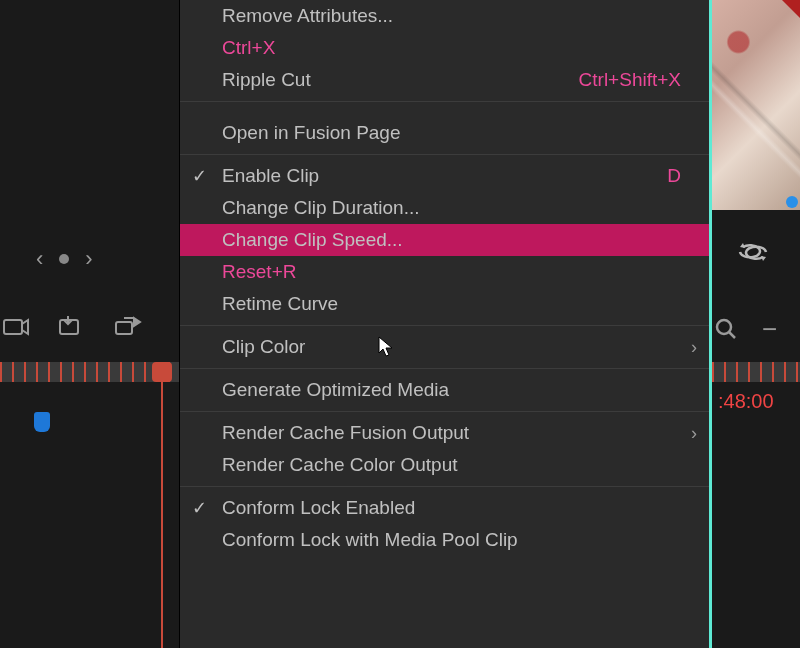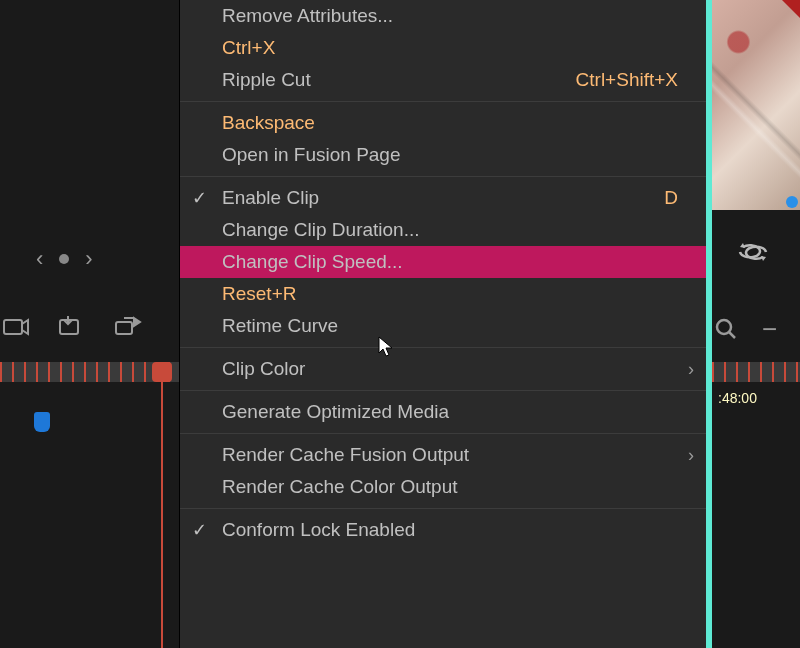--- a/index.html
+++ b/index.html
@@ -151,49 +151,49 @@
     align-items: center;
     gap: 24px;
     color: #9a9a9a;
   }
   .search-icon { width: 24px; height: 24px; }
   .minus { font-size: 26px; line-height: 1; }
   .timecode {
     position: absolute;
     top: 390px;
     left: 718px;
-    color: #fef9c3;
-    font-size: 14px;
+    color: #ef4444;
+    font-size: 20px;
   }
 
   
   .context-menu {
     position: absolute;
     top: 0;
     left: 179px;
     width: 533px;
     height: 648px;
     background: #2a2a2a;
     border-left: 1px solid #000;
-    border-right: 6px solid #5eead4;
+    border-right: 3px solid #5eead4;
     padding-top: 0;
   }
   .menu-item {
     display: flex;
     align-items: center;
     padding: 5px 20px 5px 42px;
     position: relative;
     color: #c0c0c0;
     cursor: default;
   }
   .menu-item.hovered {
     background: #be185d;
   }
   .menu-item .label { flex: 1; }
-  .menu-item .shortcut { color: #fdba74; padding-right: 8px; }
+  .menu-item .shortcut { color: #ec4899; padding-right: 8px; }
   .menu-item .chev-right {
     position: absolute;
     right: 12px;
     font-size: 18px;
     color: #9a9a9a;
   }
   .menu-item .check {
     position: absolute;
     left: 12px;
     font-size: 18px;
@@ -287,21 +287,20 @@
     </div>
     <div class="menu-item">
       <span class="shortcut">Ctrl+X</span>
     </div>
     <div class="menu-item">
       <span class="label">Ripple Cut</span>
       <span class="shortcut">Ctrl+Shift+X</span>
     </div>
     <div class="menu-sep"></div>
     <div class="menu-item">
-      <span class="shortcut">Backspace</span>
     </div>
     <div class="menu-item">
       <span class="label">Open in Fusion Page</span>
     </div>
     <div class="menu-sep"></div>
     <div class="menu-item">
       <span class="check">✓</span>
       <span class="label">Enable Clip</span>
       <span class="shortcut">D</span>
     </div>
@@ -332,17 +331,20 @@
       <span class="chev-right">›</span>
     </div>
     <div class="menu-item">
       <span class="label">Render Cache Color Output</span>
     </div>
     <div class="menu-sep"></div>
     <div class="menu-item">
       <span class="check">✓</span>
       <span class="label">Conform Lock Enabled</span>
     </div>
+    <div class="menu-item">
+      <span class="label">Conform Lock with Media Pool Clip</span>
+    </div>
   </div>
 
 <svg class="cursor" viewBox="0 0 18 22">
   <path d="M1 1 L1 17 L5 13 L8 20 L11 19 L8 12 L14 12 Z" fill="white" stroke="black" stroke-width="1"></path>
 </svg>
 
 </body></html>

